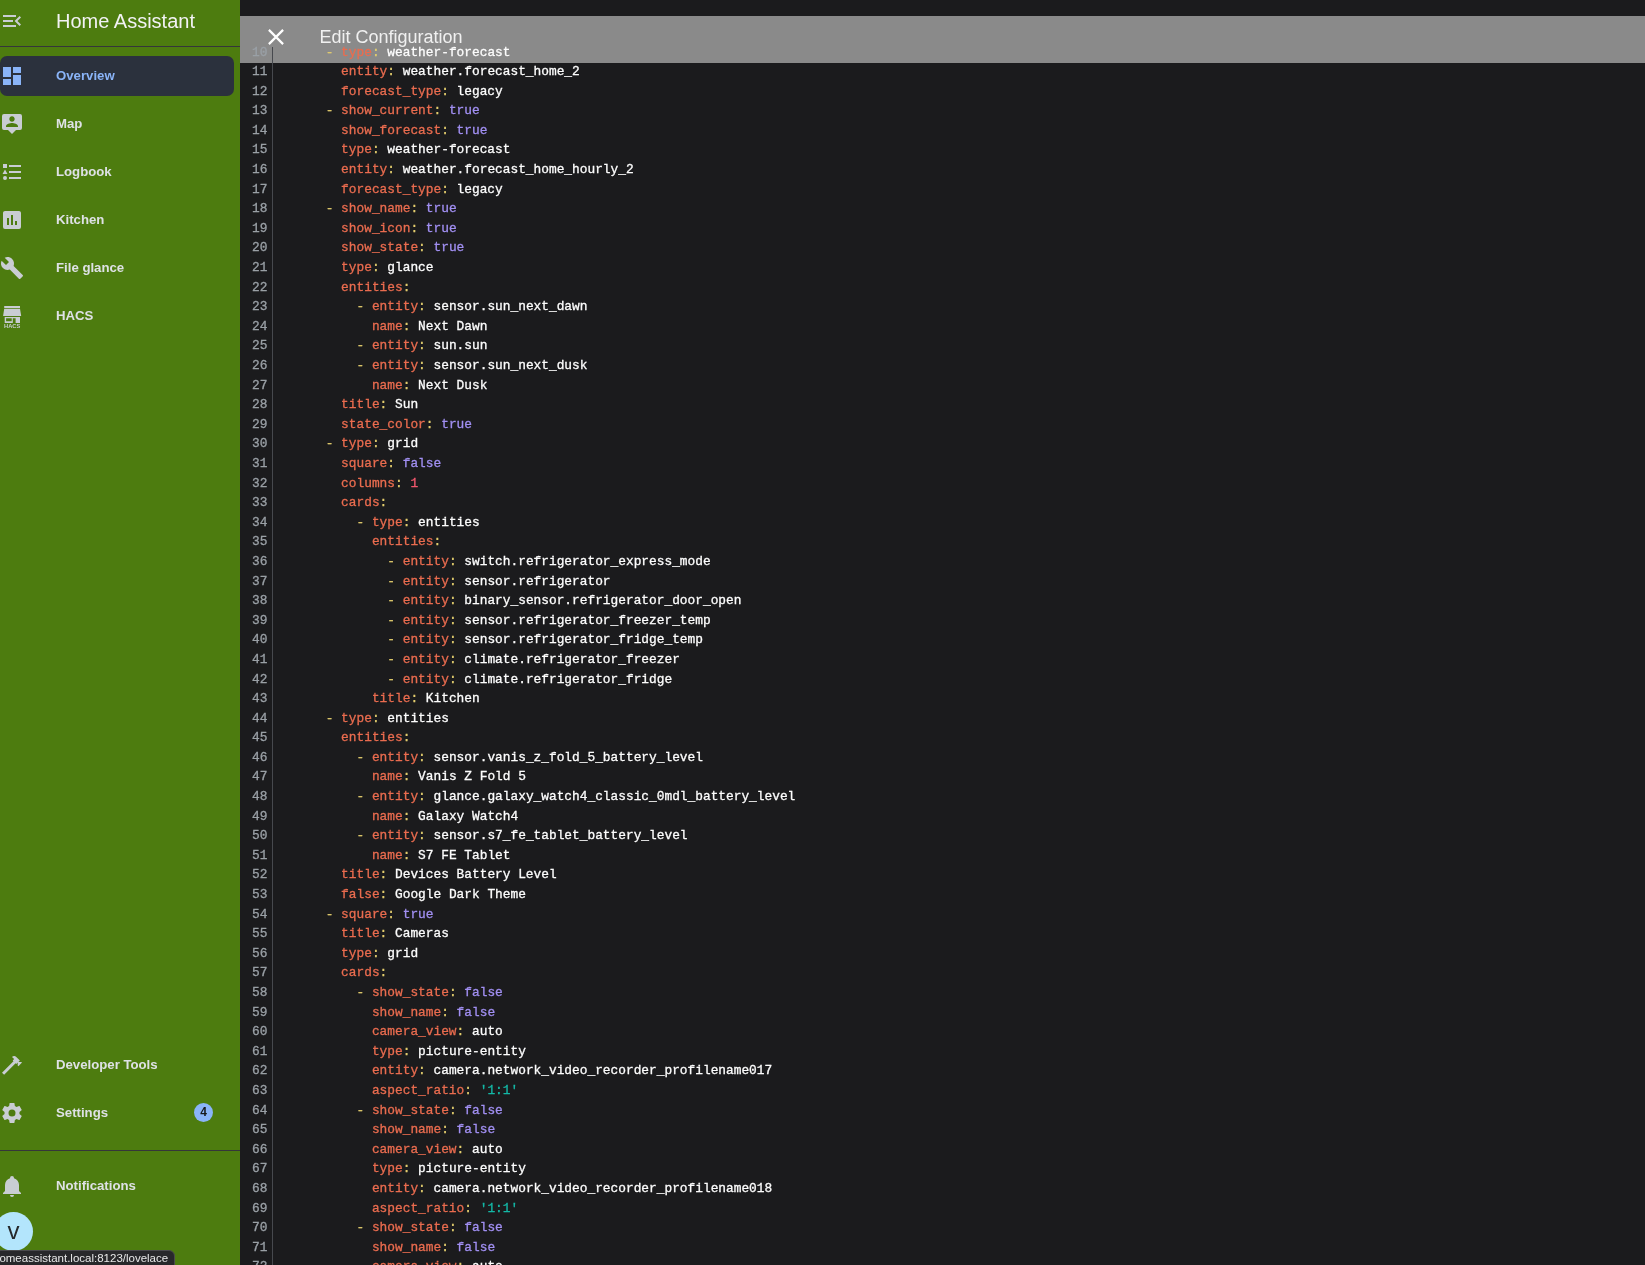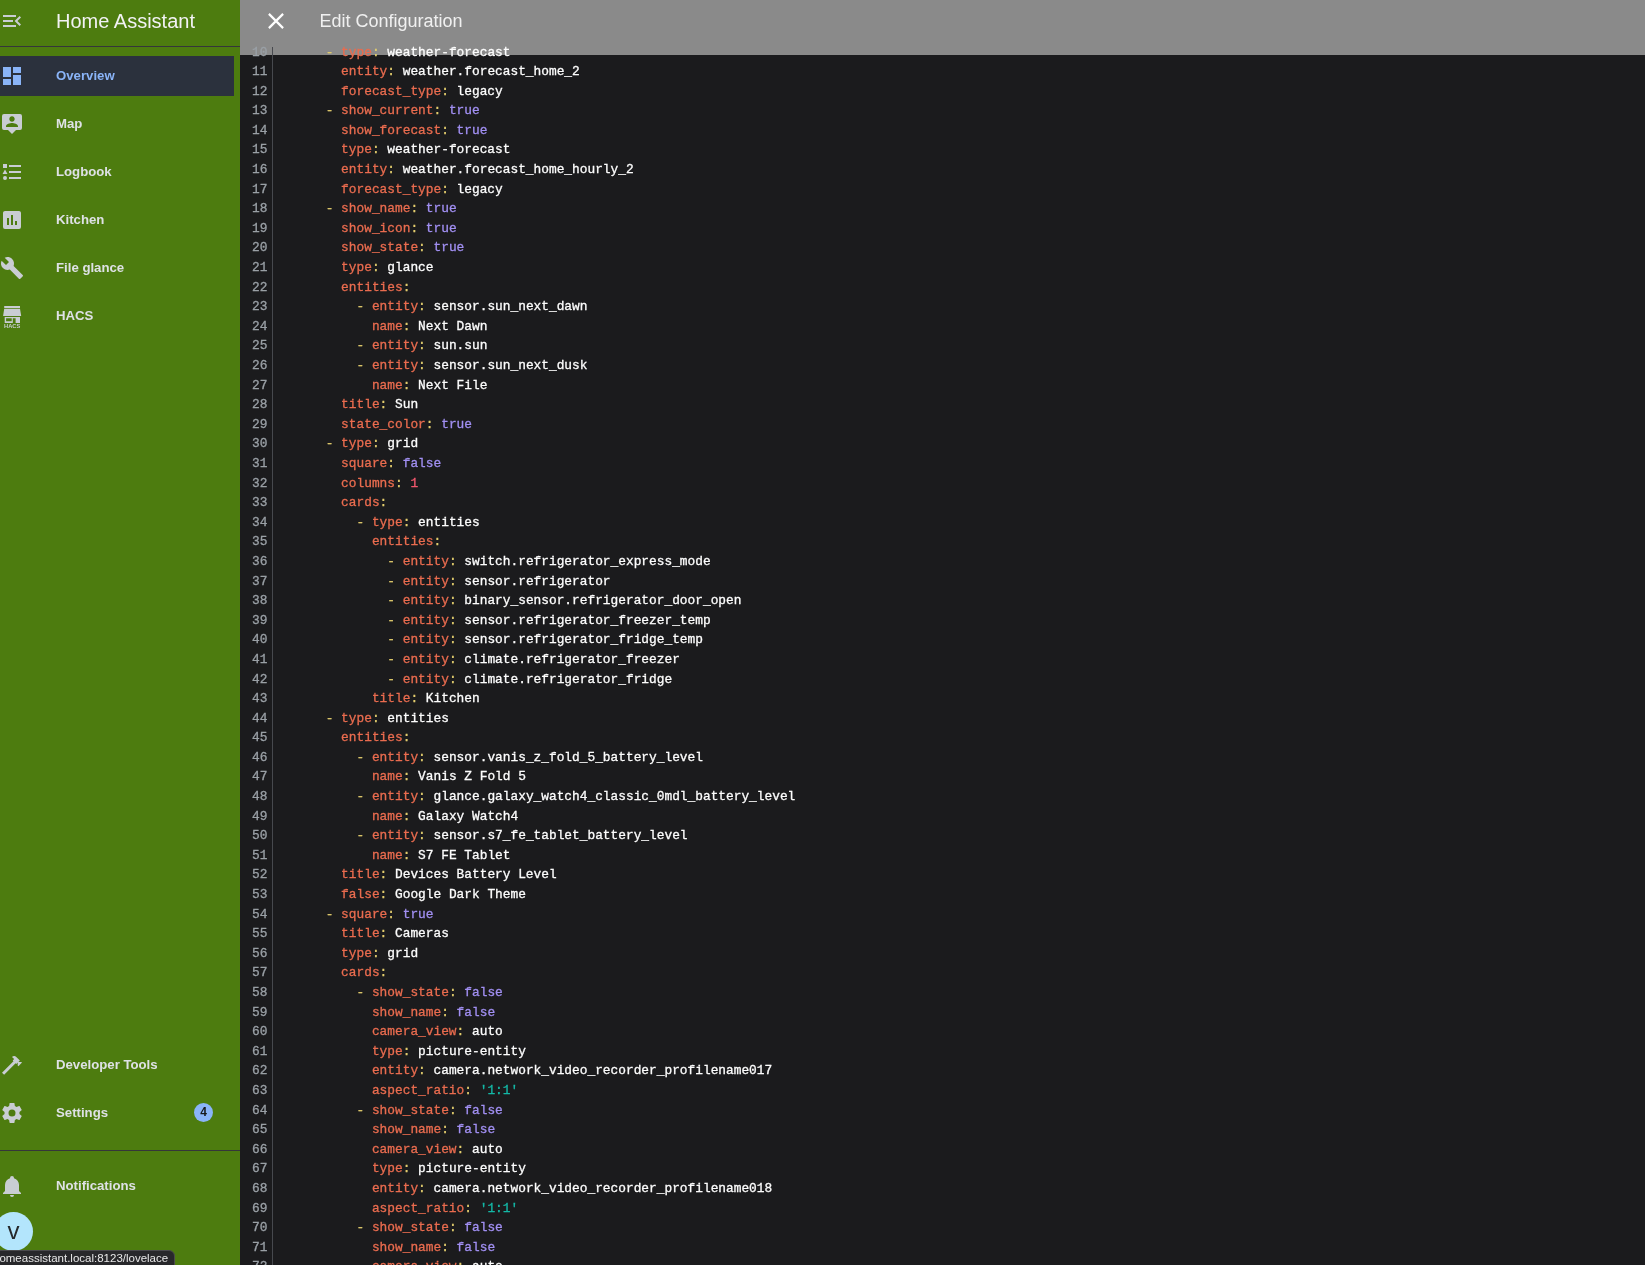--- a/index.html
+++ b/index.html
@@ -4,30 +4,30 @@
 html,body{width:1645px;height:1265px;overflow:hidden;background:#1b1b1d;
  font-family:"Liberation Sans",sans-serif}
 #sidebar{position:absolute;left:0;top:0;width:240px;height:1265px;background:#4d7c0f}
 #sbhead{position:absolute;left:0;top:0;width:240px;height:47px;border-bottom:1px solid #35363a}
 #sbhead .ic{position:absolute;left:0;top:9px;width:24px;height:24px}
 #sbhead .ttl{position:absolute;left:56px;top:10px;font-size:20px;color:#f2f2f4;white-space:nowrap}
 .item{position:absolute;left:0;width:234px;height:40px}
 .item .ic{position:absolute;left:0;top:8px;width:24px;height:24px}
 .item .lbl{position:absolute;left:56px;top:12px;font-size:13.2px;font-weight:bold;
  color:#dee1e5;white-space:nowrap}
-.item.sel{background:#2b313d;border-radius:0}
+.item.sel{background:#2b313d;border-radius:7px}
 .item.sel .lbl{color:#8ab4f8}
 #sbdiv{position:absolute;left:0;top:1150px;width:240px;height:1px;background:#35363a}
 #badge{position:absolute;left:194px;top:1103px;width:19px;height:19px;border-radius:50%;
  background:#8ab4f8;color:#17181a;font-size:12px;font-weight:bold;text-align:center;line-height:19px}
 #notif{top:1165.6px}
 #user{top:1211px}
 #avatar{position:absolute;left:-6px;top:1211.5px;width:39px;height:39px;border-radius:50%;
  background:#b3e5fc;color:#25282b;font-size:24px;text-align:center;line-height:38px}
-#topbar{position:absolute;left:240px;top:0;width:1405px;height:55px;background:#8a8a8a}
+#topbar{position:absolute;left:240px;top:16px;width:1405px;height:47px;background:#8a8a8a}
 #topbar svg{position:absolute;left:24px;top:9px}
 #topbar .ttl{position:absolute;left:79.5px;top:11px;font-size:18px;color:#f0f0f0;white-space:nowrap}
 #gutline{position:absolute;left:272px;top:47px;width:1px;height:1218px;background:#47494e}
 pre{font-family:"Liberation Mono",monospace;font-size:12.83px;line-height:19.593px;-webkit-text-stroke:0.3px}
 #gutter{position:absolute;left:240px;top:42.5px;width:27.5px;text-align:right;color:#9aa0a6}
 #code{position:absolute;left:279.5px;top:42.5px;color:#fdfdfd}
 .k{color:#ea6c4f}.p{color:#e3cd6e}.b{color:#a18ff2}.n{color:#f4586e}.s{color:#14b8a6}
 .v{color:#fdfdfd}
 #bubble{position:absolute;left:-1px;top:1250px;width:176px;height:22px;background:#28282b;
  border:1px solid #4a4a4d;border-top-right-radius:6px;overflow:hidden}
@@ -113,21 +113,21 @@
         <span class="k">forecast_type</span><span class="p">:</span> <span class="v">legacy</span>
       <span class="p">-</span> <span class="k">show_name</span><span class="p">:</span> <span class="b">true</span>
         <span class="k">show_icon</span><span class="p">:</span> <span class="b">true</span>
         <span class="k">show_state</span><span class="p">:</span> <span class="b">true</span>
         <span class="k">type</span><span class="p">:</span> <span class="v">glance</span>
         <span class="k">entities</span><span class="p">:</span>
           <span class="p">-</span> <span class="k">entity</span><span class="p">:</span> <span class="v">sensor.sun_next_dawn</span>
             <span class="k">name</span><span class="p">:</span> <span class="v">Next Dawn</span>
           <span class="p">-</span> <span class="k">entity</span><span class="p">:</span> <span class="v">sun.sun</span>
           <span class="p">-</span> <span class="k">entity</span><span class="p">:</span> <span class="v">sensor.sun_next_dusk</span>
-            <span class="k">name</span><span class="p">:</span> <span class="v">Next File</span>
+            <span class="k">name</span><span class="p">:</span> <span class="v">Next Dusk</span>
         <span class="k">title</span><span class="p">:</span> <span class="v">Sun</span>
         <span class="k">state_color</span><span class="p">:</span> <span class="b">true</span>
       <span class="p">-</span> <span class="k">type</span><span class="p">:</span> <span class="v">grid</span>
         <span class="k">square</span><span class="p">:</span> <span class="b">false</span>
         <span class="k">columns</span><span class="p">:</span> <span class="n">1</span>
         <span class="k">cards</span><span class="p">:</span>
           <span class="p">-</span> <span class="k">type</span><span class="p">:</span> <span class="v">entities</span>
             <span class="k">entities</span><span class="p">:</span>
               <span class="p">-</span> <span class="k">entity</span><span class="p">:</span> <span class="v">switch.refrigerator_express_mode</span>
               <span class="p">-</span> <span class="k">entity</span><span class="p">:</span> <span class="v">sensor.refrigerator</span>

